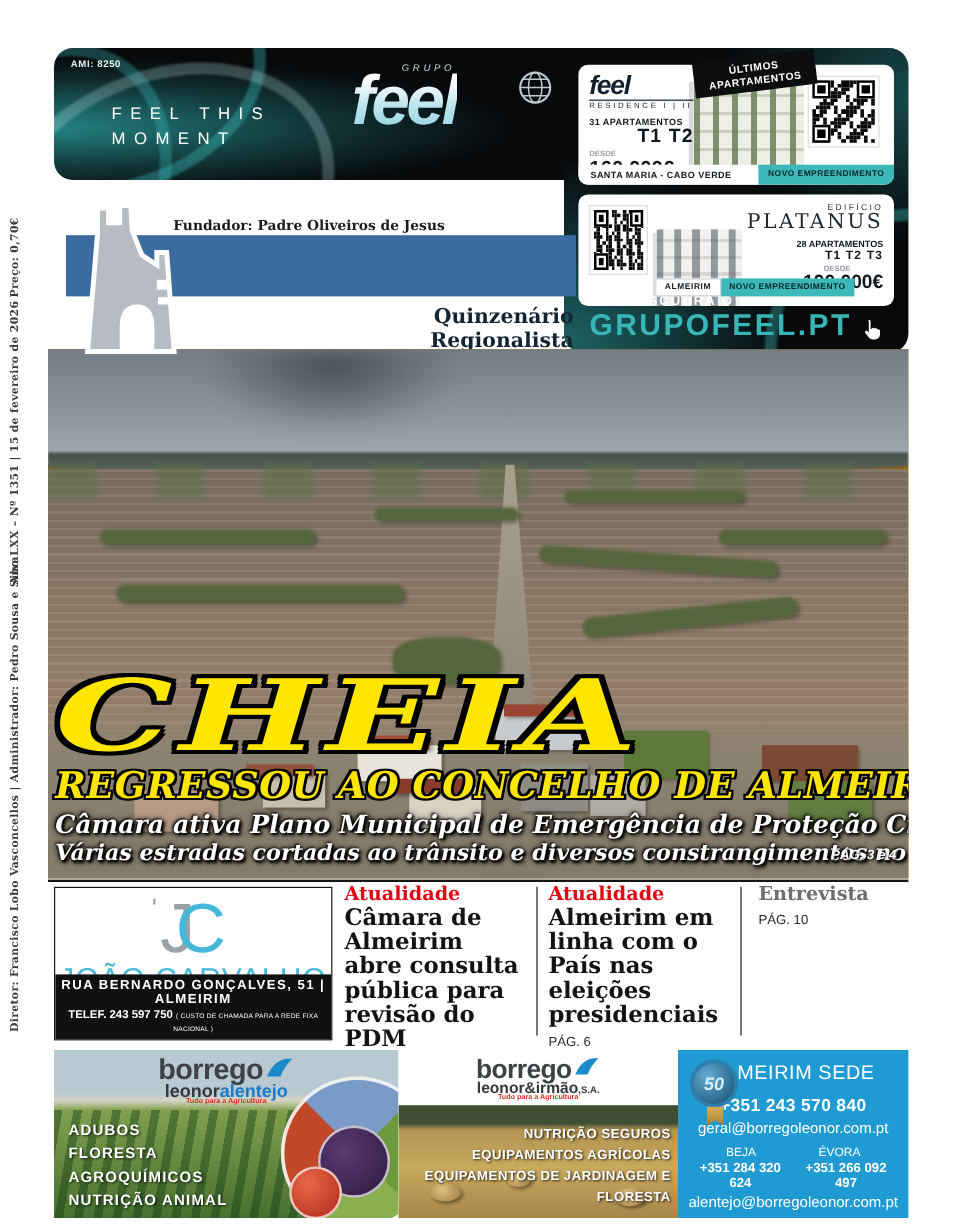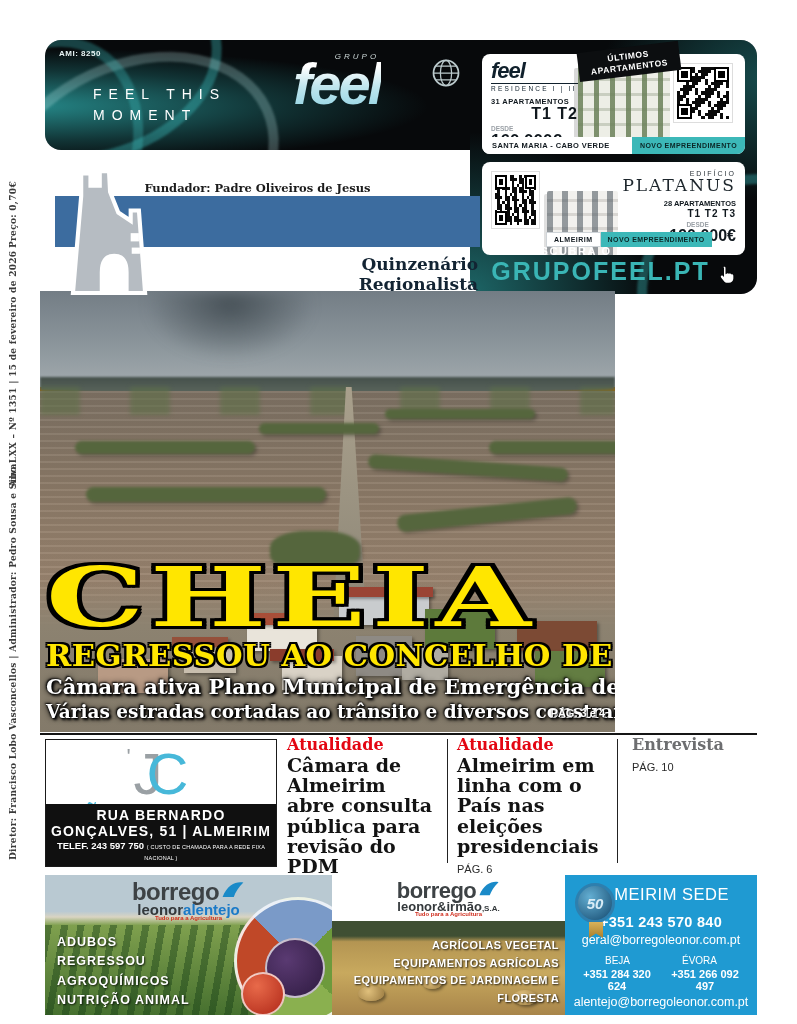--- a/index.html
+++ b/index.html
@@ -105,21 +105,21 @@
   .founder { position:absolute; left:140px; top:181px; width:235px; text-align:center;
              font-size:11.5px; font-weight:bold; color:#1c1c1c; }
   .mast-bar { position:absolute; left:55px; top:196px; width:425px; height:51px; background:#3c6c9f; }
   .mast-title { position:absolute; left:160px; top:198px; width:320px; text-align:center;
                 font-size:38px; font-weight:bold; color:#fff; letter-spacing:.5px;margin-top:47px; }
   .mast-sub { position:absolute; left:250px; top:254px; width:228px; text-align:right;
               font-size:17px; font-weight:bold; color:#132433; }
   .mast-logo { position:absolute; left:56px; top:161px; z-index:3; }
 
   
-  .photo { position:absolute; left:40px; top:291px; width:575px; height:441px; overflow:hidden; background:#a16207; }
+  .photo { position:absolute; left:40px; top:291px; width:717px; height:441px; overflow:hidden; background:#a16207;font-style:italic; }
   .ph-sky { position:absolute; left:0; top:0; right:0; height:96px;
             background:linear-gradient(180deg,#737d85 0%, #8b959b 55%, #a2aaae 100%); }
   .ph-cloud { position:absolute; left:18%; top:0; width:30%; height:70px; filter:blur(6px);
               background:radial-gradient(ellipse at 50% 20%, rgba(60,70,76,.8), transparent 70%); }
   .ph-hills { position:absolute; left:0; top:86px; right:0; height:16px; filter:blur(1px);
               background:linear-gradient(180deg,#45504b, #5a655c); border-radius:0 0 30% 20%; }
   .ph-water { position:absolute; left:0; top:100px; right:0; bottom:0;
       background:
         repeating-linear-gradient(180deg, rgba(255,255,255,.05) 0 2px, rgba(0,0,0,.05) 2px 7px),
         linear-gradient(180deg,#7e7264 0%, #8d7b68 30%, #9c8671 60%, #a8937e 100%); }
@@ -157,21 +157,21 @@
   .jc-logo { text-align:center; height:62px; position:relative; font-family:"Liberation Sans",sans-serif; }
   .jc-j { font-size:58px; font-weight:200; color:#9aa0a4; letter-spacing:-2px; }
   .jc-c { font-size:58px; font-weight:200; color:#47b8d9; margin-left:-14px; }
   .jc-tick { position:absolute; top:4px; margin-left:-34px; font-size:22px; color:#9aa0a4; }
   .jc-name { text-align:center; color:#47b8d9; font-family:"Liberation Sans",sans-serif;
              font-size:25px; letter-spacing:1px; line-height:1; margin-top:2px; }
   .jc-sub { text-align:center; color:#8a9095; font-family:"Liberation Sans",sans-serif;
             font-size:7.5px; letter-spacing:3.4px; margin-top:3px; }
   .jc-foot { position:absolute; left:0; right:0; bottom:0; background:#101010; color:#fff;
              text-align:center; padding:3px 0 4px; font-family:"Liberation Sans",sans-serif; }
-  .jc-addr { font-size:14px; font-weight:bold; letter-spacing:1.2px; }
+  .jc-addr { font-size:11px; font-weight:bold; letter-spacing:1.2px; }
   .jc-tel { font-size:9.5px; font-weight:bold; margin-top:1px; }
   .jc-tel small { font-size:5.5px; font-weight:normal; letter-spacing:.2px; }
 
   .tcol { position:absolute; top:0; }
   .tc1 { left:247px; width:152px; } .tc2 { left:417px; width:152px; } .tc3 { left:592px; width:122px; }
   .kicker { font-size:16px; font-weight:bold; line-height:1.05; }
   .ttitle { font-size:19px; font-weight:bold; color:#131313; line-height:1.07; margin-top:1px; }
   .tpag { font-family:"Liberation Sans",sans-serif; font-size:11px; color:#2a2a2a; margin-top:7px; }
 
   
@@ -986,41 +986,41 @@
       <div class="rows"></div>
       <div class="bor-logo">
         <div><span class="bor1">borrego</span><svg class="swoosh" width="24" height="20" viewBox="0 0 30 24">
               <path d="M2,22 C8,6 20,2 28,4 C22,10 18,16 16,22 Z" fill="#1a8ac8"></path>
             </svg></div>
         <div class="bor2"><span>leonor</span><span class="alt">alentejo</span></div>
         <div class="bor-tag">Tudo para a Agricultura</div>
       </div>
       <div class="ad-bl-items">
         <div>ADUBOS</div>
-        <div>REGRESSOU</div>
+        <div>FLORESTA</div>
         <div>AGROQUÍMICOS</div>
         <div>NUTRIÇÃO ANIMAL</div>
       </div>
       <div class="collage"></div>
     </div>
 
     <div class="ad-bm">
       <div class="field"></div>
       <div class="bale" style="left:26px; bottom:14px;"></div>
       <div class="bale" style="left:90px; bottom:26px; width:20px; height:12px;"></div>
       <div class="bale" style="left:180px; bottom:10px;"></div>
       <div class="bor-logo">
         <div><span class="bor1" style="font-size:22px">borrego</span><svg class="swoosh" width="22" height="18" viewBox="0 0 30 24">
               <path d="M2,22 C8,6 20,2 28,4 C22,10 18,16 16,22 Z" fill="#1a8ac8"></path>
             </svg></div>
         <div class="bor2" style="font-size:13px"><span>leonor</span><span>&amp;irmão</span><span class="sa">,S.A.</span></div>
         <div class="bor-tag">Tudo para a Agricultura</div>
       </div>
       <div class="ad-bm-items">
-        <div>AGRÍCOLAS VEGETAL</div>
+        <div>NUTRIÇÃO SEGUROS</div>
         <div>EQUIPAMENTOS AGRÍCOLAS</div>
         <div>EQUIPAMENTOS DE JARDINAGEM E FLORESTA</div>
       </div>
     </div>
 
     <div class="ad-br">
       <div class="medal">50</div>
       <div class="br-title">ALMEIRIM SEDE</div>
       <div class="br-phone">+351 243 570 840</div>
       <div class="br-mail">geral@borregoleonor.com.pt</div>

